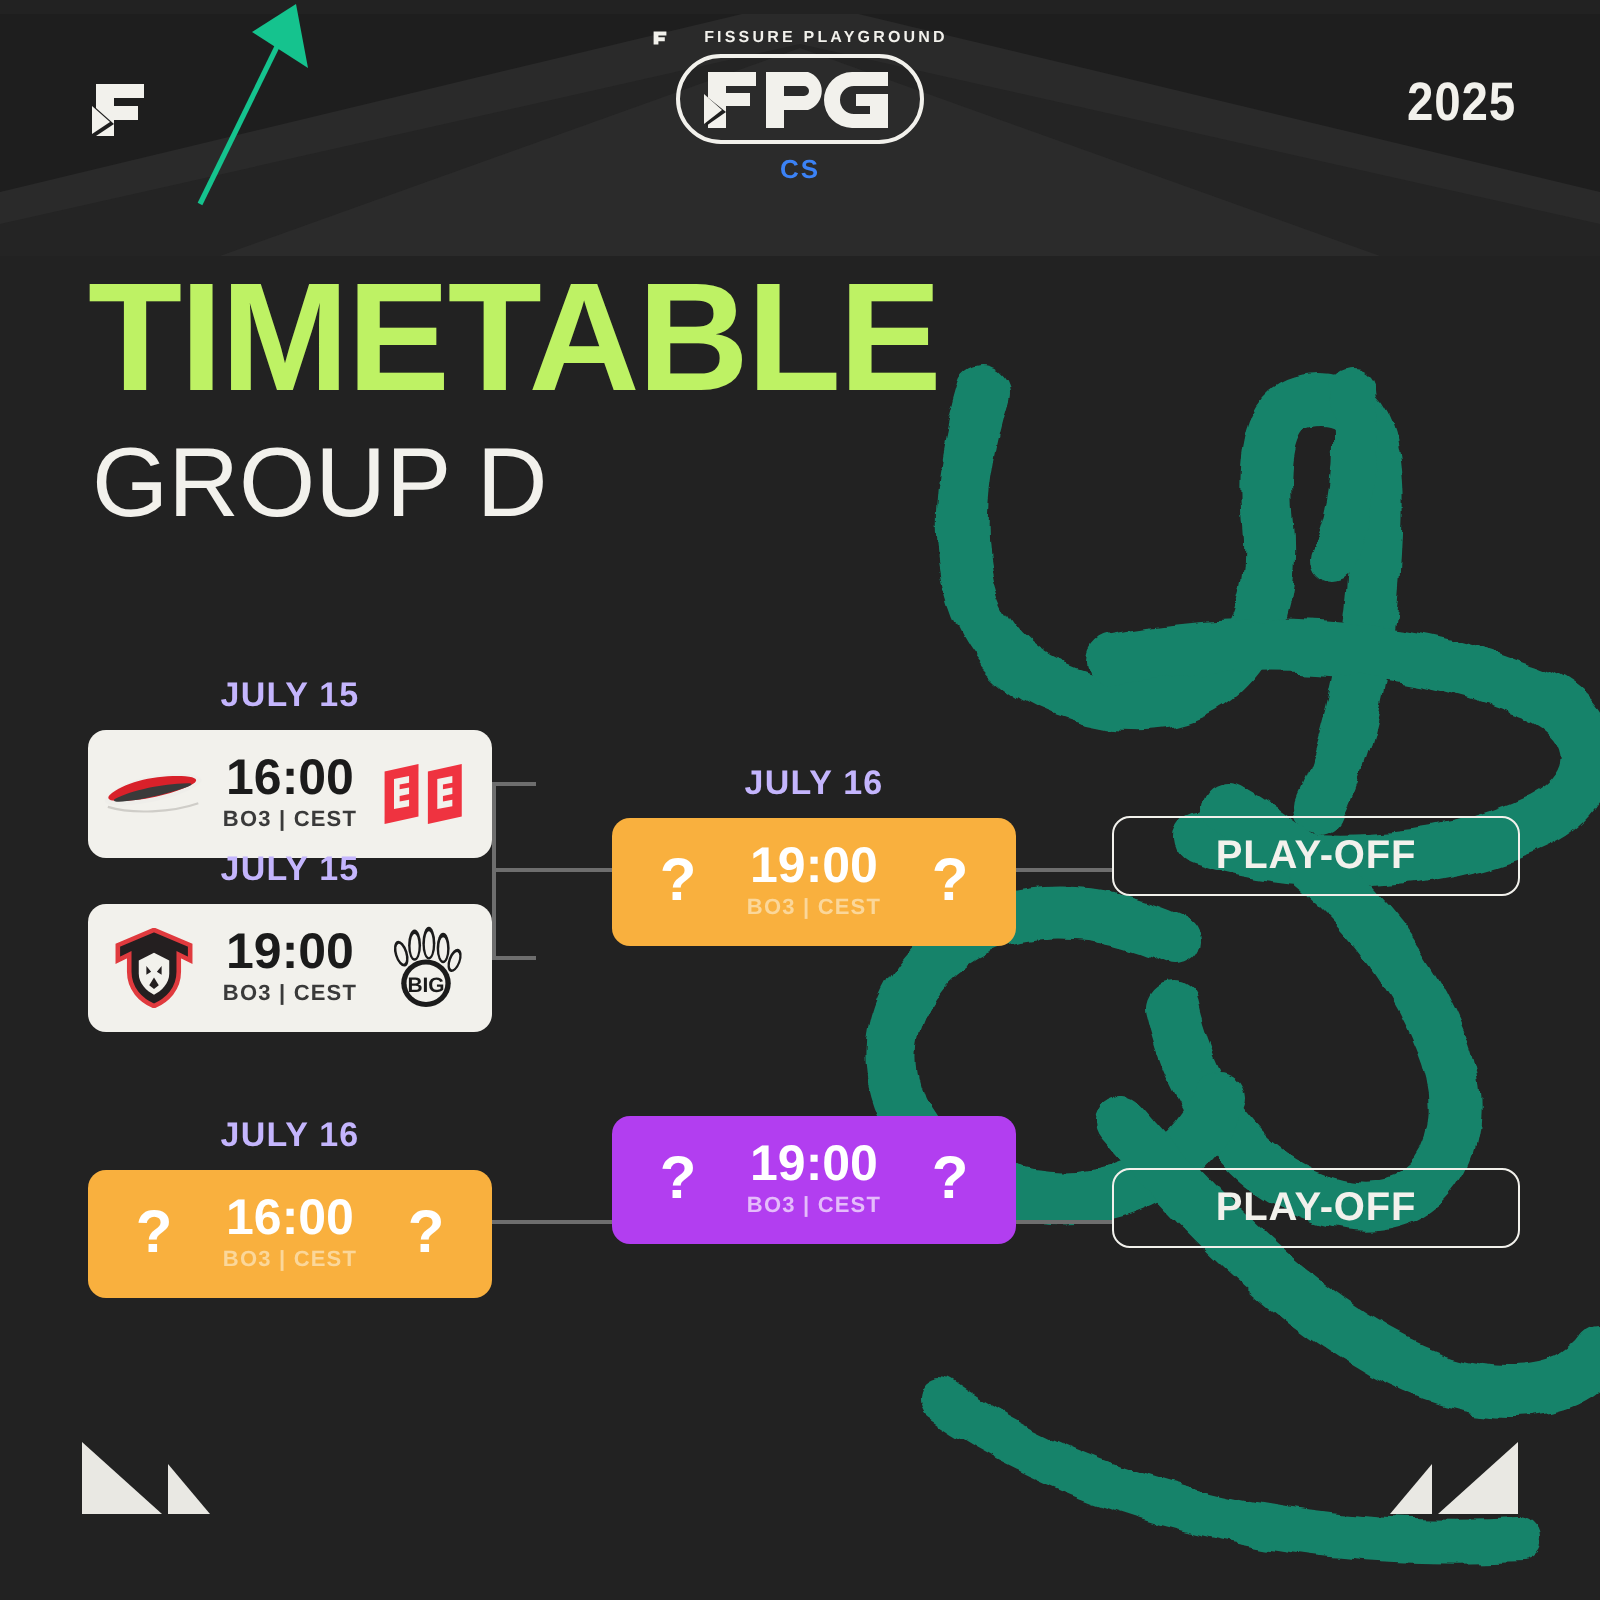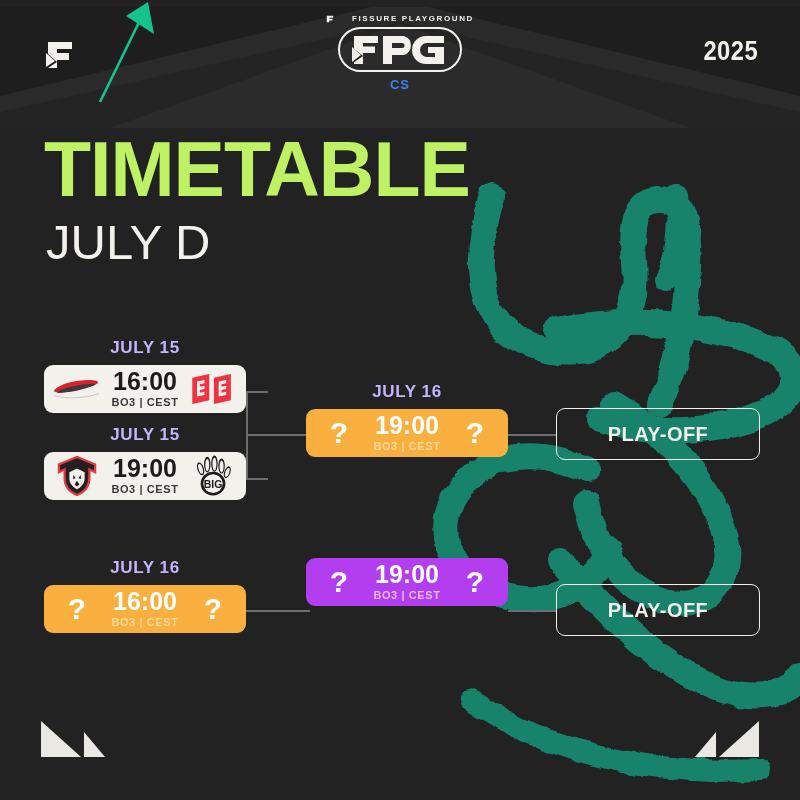--- a/index.html
+++ b/index.html
@@ -80,21 +80,21 @@
 
   .slot { position:absolute; }
   .slot-date {
     text-align:center; color:#c4b5fd;
     font-size:17px; font-weight:bold; letter-spacing:0.6px;
     margin-bottom:7px;
   }
 
   .card {
     display:flex; align-items:center;
-    height:48px; border-radius:9px;
+    height:64px; border-radius:9px;
     position:relative; overflow:hidden;
   }
   .card.light { background:#f2f1ec; }
   .card.orange { background:#f9b03e; }
   .card.purple { background:#b23ef0; }
 
   .team {
     width:66px; height:56px;
     display:flex; align-items:center; justify-content:center;
     flex:0 0 66px;
@@ -118,21 +118,21 @@
   }
   .card.light .mid-time { color:#1b1b1b; }
   .card.light .mid-meta { color:#3a3a3a; }
   .card.orange .mid-time, .card.purple .mid-time { color:#ffffff; }
   .card.orange .mid-meta { color:#fbd79a; }
   .card.purple .mid-meta { color:#e5bcfb; }
 
   .playoff {
     position:absolute;
     border:1.5px solid #f2f1ec; border-radius:9px;
-    height:52px; display:flex; align-items:center; justify-content:center;
+    height:40px; display:flex; align-items:center; justify-content:center;
     color:#f2f1ec; font-size:20px; font-weight:bold; letter-spacing:0.4px;
   }
 
   
   .corner { position:absolute; z-index:3; }
   .corner-bl { left:40px; bottom:42px; }
   .corner-br { right:40px; bottom:42px; }
 </style>
 </head>
 <body>
@@ -198,21 +198,21 @@
     <div class="logo-cs">CS</div>
   </div>
 
   <svg class="logo-arrow" viewBox="0 0 70 110" xmlns="http://www.w3.org/2000/svg">
     <path d="M4 108 L50 14" stroke="#15c38e" stroke-width="2.6" fill="none"></path>
     <path d="M52 8 L58 40 L30 22 Z" fill="#15c38e"></path>
   </svg>
 </div>
 
 <div class="title">TIMETABLE</div>
-<div class="subtitle">JULY D</div>
+<div class="subtitle">GROUP D</div>
 
 <div class="bracket">
 
   <div class="connector" style="left:246px; top:391px; width:2px; height:89px;"></div>
   <div class="connector" style="left:246px; top:391px; width:22px; height:2px;"></div>
   <div class="connector" style="left:246px; top:478px; width:22px; height:2px;"></div>
   <div class="connector" style="left:246px; top:434px; width:64px; height:2px;"></div>
   <div class="connector" style="left:508px; top:434px; width:48px; height:2px;"></div>
 
   <div class="connector" style="left:246px; top:610px; width:64px; height:2px;"></div>

